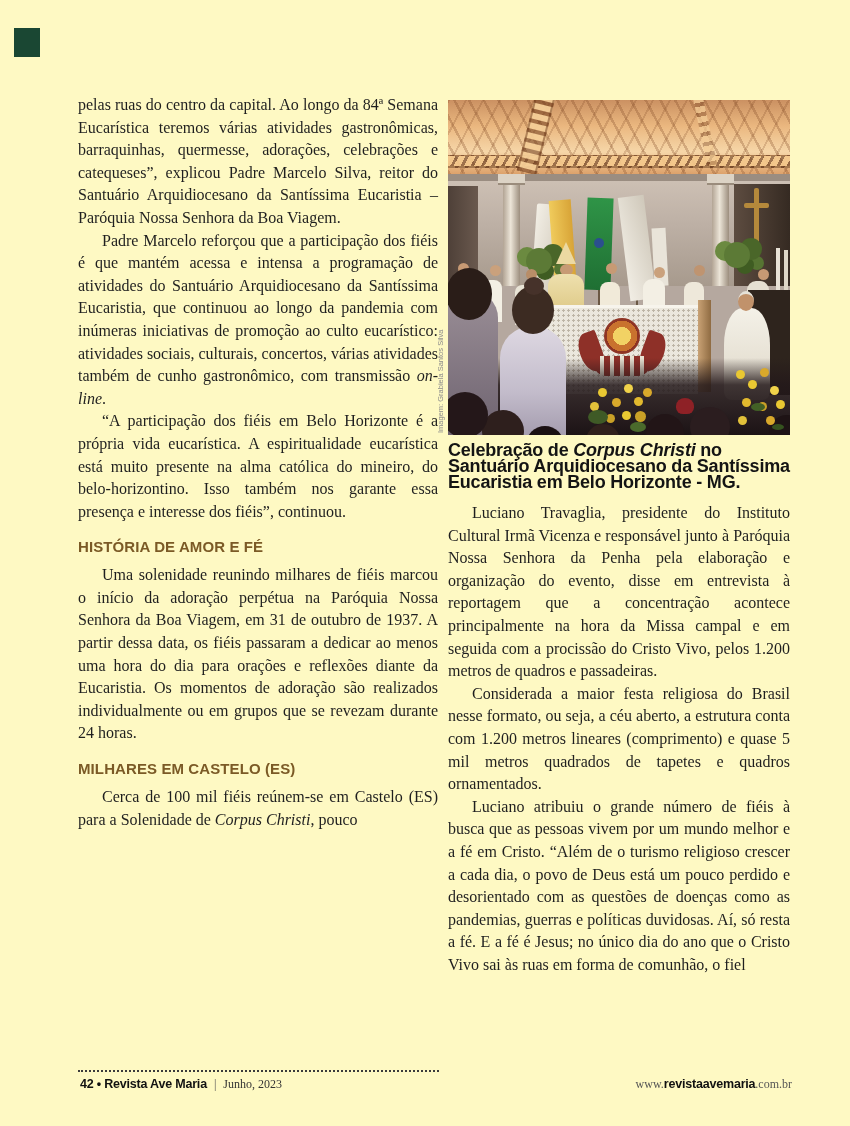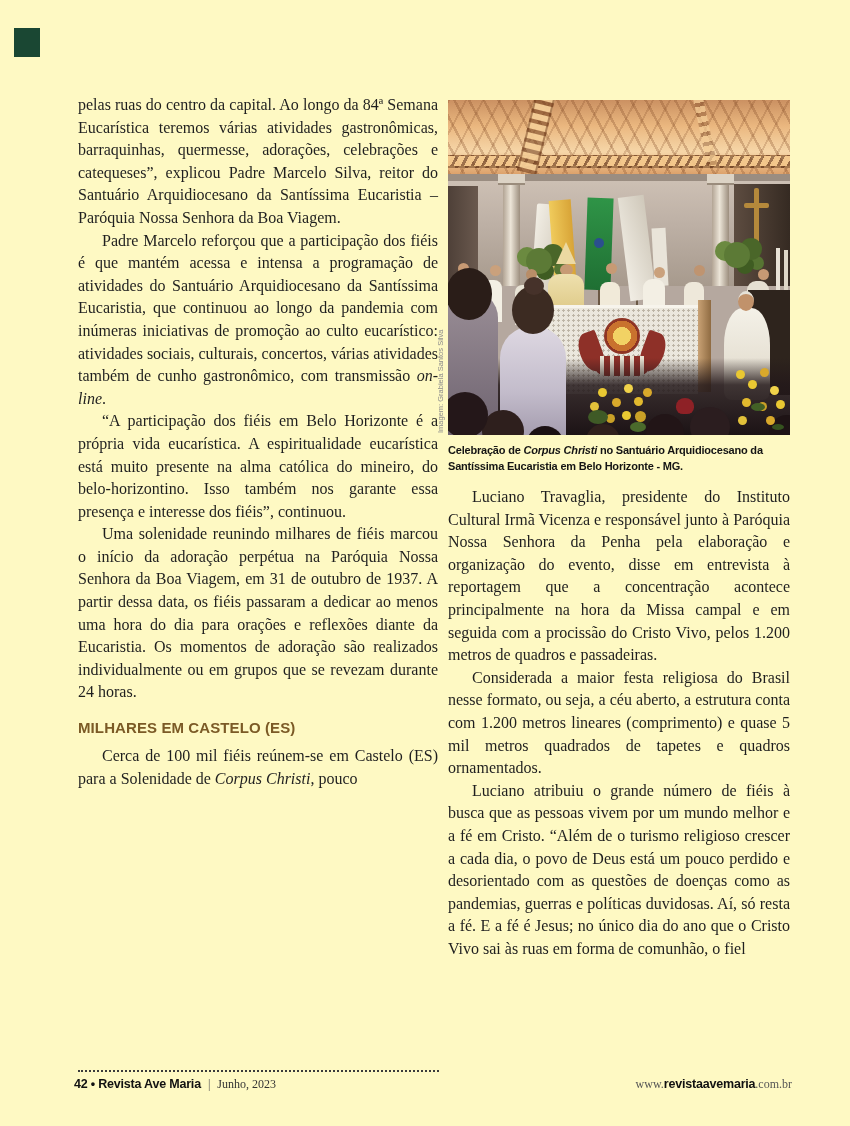--- a/index.html
+++ b/index.html
@@ -11,28 +11,28 @@
   
   .col-left{position:absolute;left:78px;top:94px;width:360px;}
   .col-right{position:absolute;left:448px;top:100px;width:342px;}
   p.body{font-size:16px;line-height:22.6px;text-align:justify;margin:0;}
   p.indent{text-indent:24px;}
   .sec-head{font-family:"Liberation Sans",sans-serif;font-weight:bold;font-size:15px;
             color:#7b5a26;margin:15px 0 9px 0;letter-spacing:.1px;}
 
   
   figure{margin:0;}
-  .caption{font-family:"Liberation Sans",sans-serif;font-weight:bold;font-size:11px;
+  .caption{font-family:"Liberation Sans",sans-serif;font-weight:bold;font-size:18px;
            line-height:16px;color:#141414;letter-spacing:-.2px;margin:7px 0 12px 0;}
   .credit{position:absolute;left:436px;top:433px;transform:rotate(-90deg);transform-origin:0 0;
           font-family:"Liberation Sans",sans-serif;font-size:7.5px;color:#8a8a8a;white-space:nowrap;}
 
   
   .foot-rule{position:absolute;left:78px;top:1070px;width:361px;border-top:2px dotted #3b3b3b;}
-  .foot-left{position:absolute;left:74px;top:1077px;font-size:12px;color:#333;}
+  .foot-left{position:absolute;left:80px;top:1077px;font-size:12px;color:#333;}
   .fl-bold{font-family:"Liberation Sans",sans-serif;font-weight:bold;color:#111;font-size:12.5px;letter-spacing:-.2px;}
   .fl-sep{margin:0 7px;color:#555;}
   .foot-right{position:absolute;right:58px;top:1077px;font-size:12px;color:#555;}
   .fr-bold{font-family:"Liberation Sans",sans-serif;font-weight:bold;color:#111;font-size:12.5px;letter-spacing:-.2px;}
 
   
   .photo{position:relative;width:342px;height:335px;overflow:hidden;background:#b5a89f;}
   .photo *{position:absolute;}
   .ph-truss{left:0;top:0;width:342px;height:74px;
     background:
@@ -130,20 +130,21 @@
 <body>
 
 <main class="page">
 
   <div class="corner-mark"></div>
 
   <section class="col-left">
     <p class="body">pelas ruas do centro da capital. Ao longo da 84ª Semana Eucarística teremos várias atividades gastronômicas, barraquinhas, quermesse, adorações, celebrações e catequeses”, explicou Padre Marcelo Silva, reitor do Santuário Arquidiocesano da Santíssima Eucaristia – Paróquia Nossa Senhora da Boa Viagem.</p>
     <p class="body indent"><span>Padre Marcelo reforçou que a participação dos fiéis é que mantém acessa e intensa a programação de atividades do Santuário Arquidiocesano da Santíssima Eucaristia, que continuou ao longo da pandemia com inúmeras iniciativas de promoção ao culto eucarístico: atividades sociais, culturais, concertos, várias atividades também de cunho gastronômico, com transmissão </span><i>on-line</i><span>.</span></p>
     <p class="body indent">“A participação dos fiéis em Belo Horizonte é a própria vida eucarística. A espiritualidade eucarística está muito presente na alma católica do mineiro, do belo-horizontino. Isso também nos garante essa presença e interesse dos fiéis”, continuou.</p>
+    <h2 class="sec-head">HISTÓRIA DE AMOR E FÉ</h2>
     <p class="body indent">Uma solenidade reunindo milhares de fiéis marcou o início da adoração perpétua na Paróquia Nossa Senhora da Boa Viagem, em 31 de outubro de 1937. A partir dessa data, os fiéis passaram a dedicar ao menos uma hora do dia para orações e reflexões diante da Eucaristia. Os momentos de adoração são realizados individualmente ou em grupos que se revezam durante 24 horas.</p>
     <h2 class="sec-head">MILHARES EM CASTELO (ES)</h2>
     <p class="body indent"><span>Cerca de 100 mil fiéis reúnem-se em Castelo (ES) para a Solenidade de </span><i>Corpus Christi</i><span>, pouco</span></p>
   </section>
 
   <section class="col-right">
     <figure>
       <div class="photo">
         <div class="ph-truss"></div>
         <div class="ph-chord"></div>

